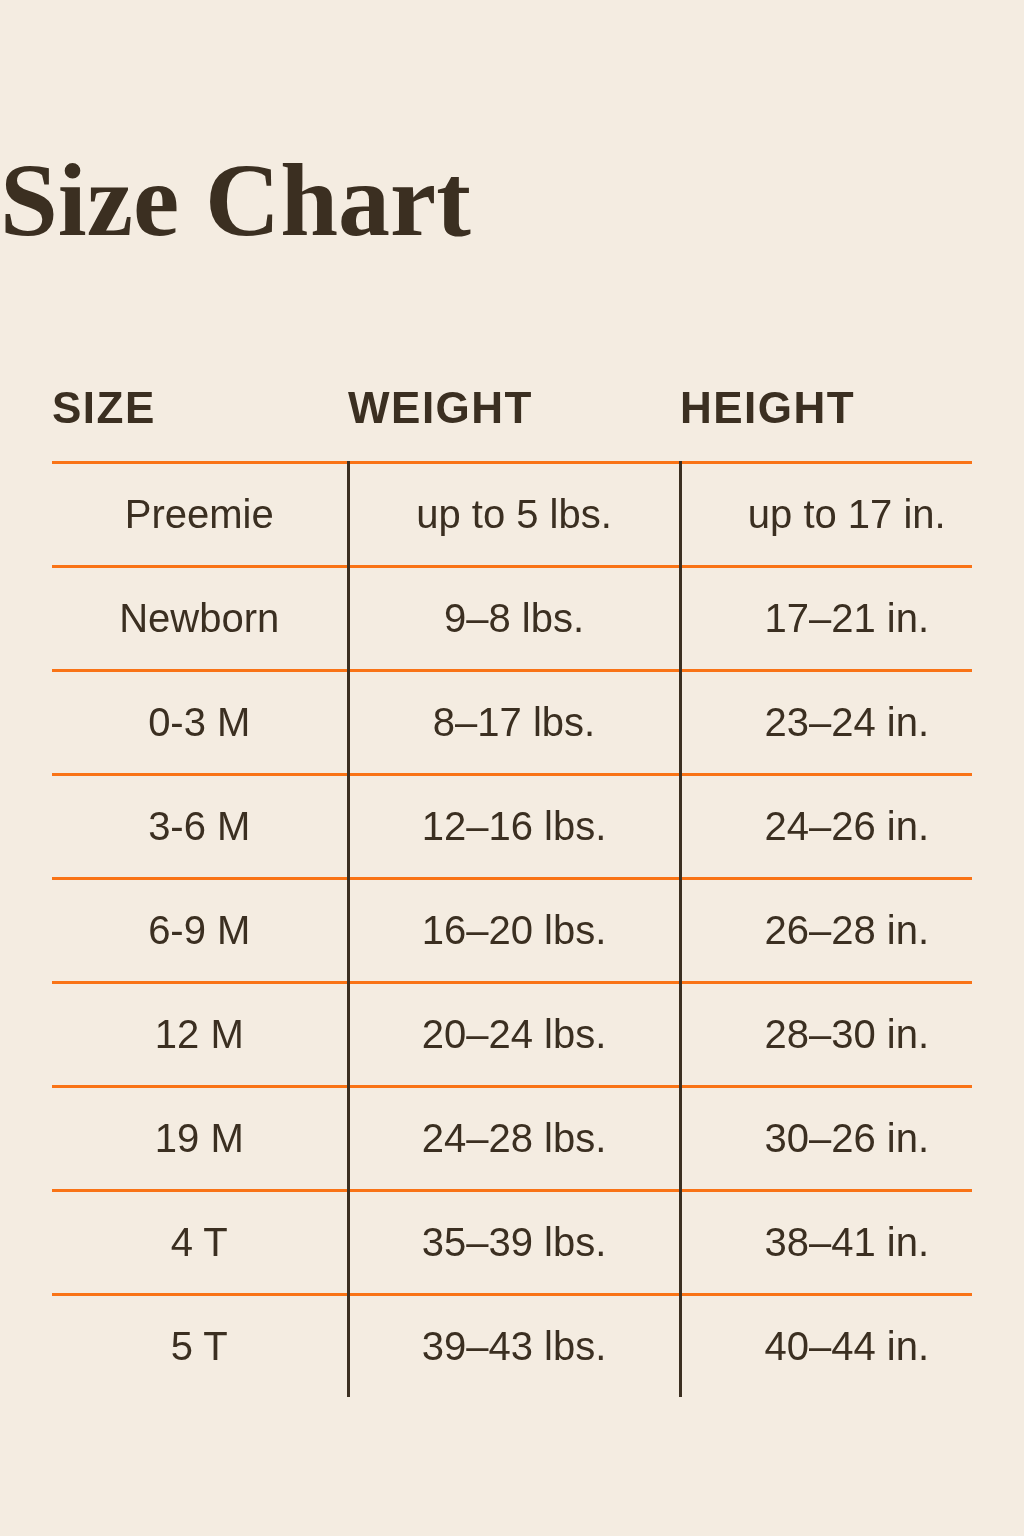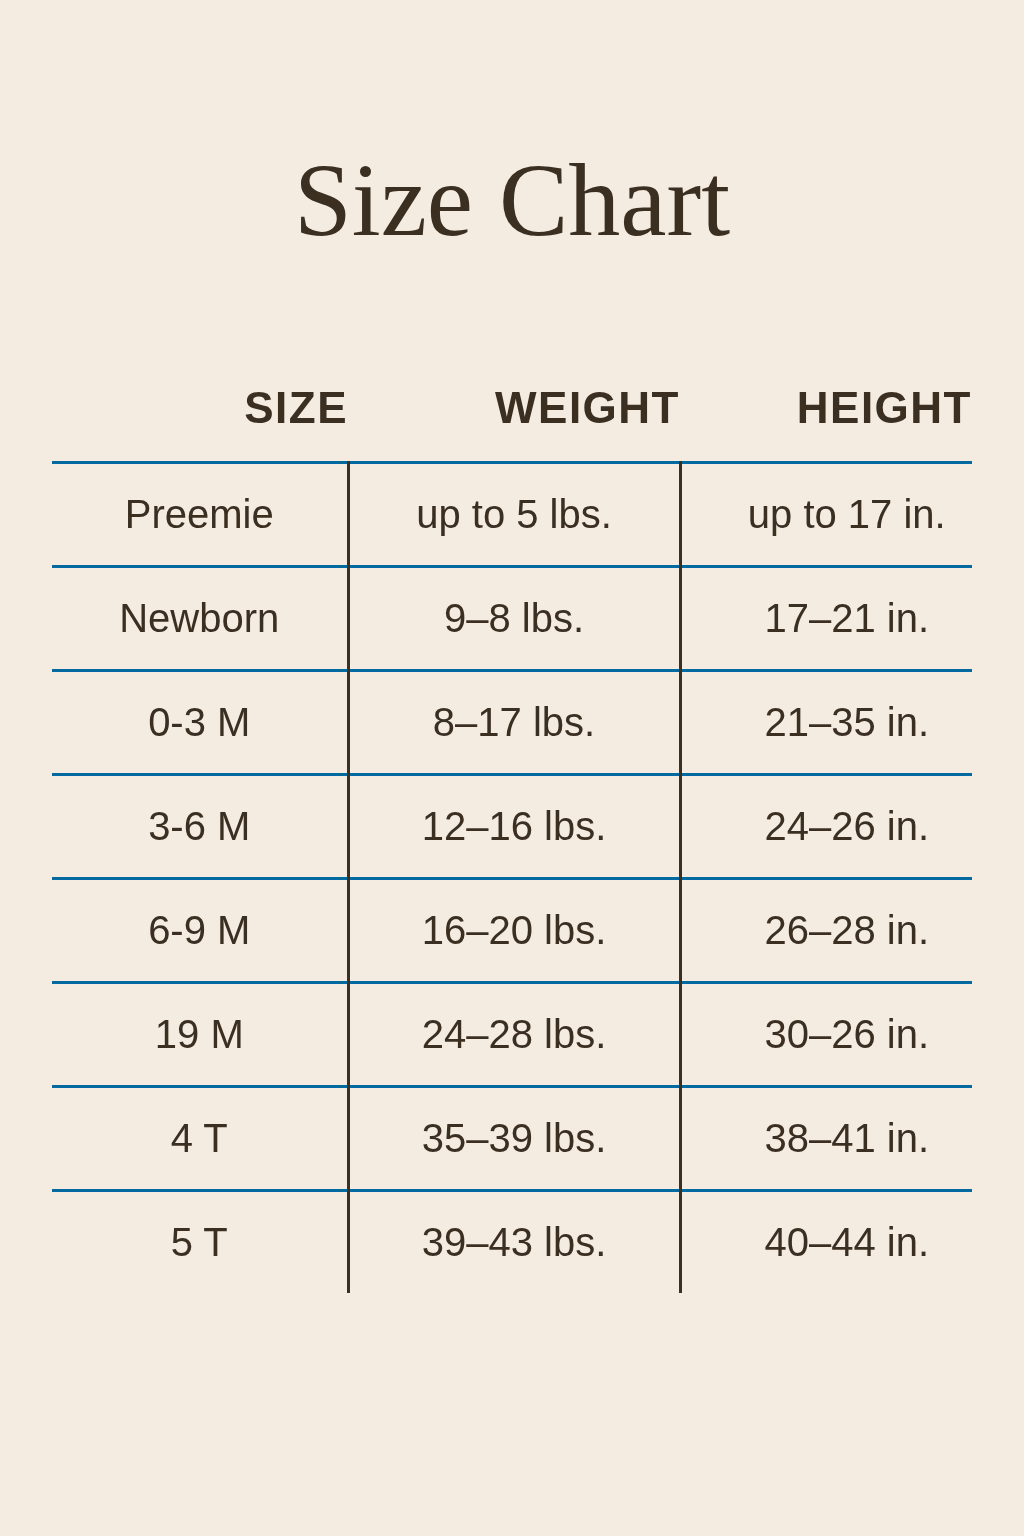--- a/index.html
+++ b/index.html
@@ -15,23 +15,22 @@
     overflow: hidden;
   }
   .page {
     position: relative;
     width: 1024px;
     height: 1536px;
     box-sizing: border-box;
     background: #f4ece1;
   }
   .title {
-    text-align: center;
     font-family: "Liberation Serif", serif;
-    font-weight: 400;
+    font-weight: 700;
     font-size: 104px;
     line-height: 1;
     letter-spacing: 0px;
     color: #3b2f21;
     padding-top: 78px;
   }
   .table-wrap {
     margin: 0 auto;
     padding-top: 62px;
     width: 920px;
@@ -44,31 +43,31 @@
   table.size-chart col.c1 { width: 296px; }
   table.size-chart col.c2 { width: 332px; }
   table.size-chart col.c3 { width: 292px; }
 
   table.size-chart thead th {
     font-size: 44px;
     font-weight: 700;
     letter-spacing: 1.5px;
     color: #3b2f21;
     padding: 0 0 28px 0;
-    text-align: right;
+    text-align: left;
     border: none;
   }
   table.size-chart tbody td {
     font-size: 40px;
     font-weight: 400;
     color: #3b2f21;
     text-align: center;
     height: 101px;
     padding: 0;
-    border-top: 3px solid #0369a1;
+    border-top: 3px solid #f97316;
     border-right: 3px solid #3b2f21;
   }
   table.size-chart tbody td:last-child {
     border-right: none;
     padding-left: 40px;
   }
   table.size-chart tbody tr:last-child td {
     border-bottom: none;
   }
 </style>
@@ -100,31 +99,36 @@
           <td>up to 17 in.</td>
         </tr>
         <tr>
           <td>Newborn</td>
           <td>9–8 lbs.</td>
           <td>17–21 in.</td>
         </tr>
         <tr>
           <td>0-3 M</td>
           <td>8–17 lbs.</td>
-          <td>21–35 in.</td>
+          <td>23–24 in.</td>
         </tr>
         <tr>
           <td>3-6 M</td>
           <td>12–16 lbs.</td>
           <td>24–26 in.</td>
         </tr>
         <tr>
           <td>6-9 M</td>
           <td>16–20 lbs.</td>
           <td>26–28 in.</td>
+        </tr>
+        <tr>
+          <td>12 M</td>
+          <td>20–24 lbs.</td>
+          <td>28–30 in.</td>
         </tr>
         <tr>
           <td>19 M</td>
           <td>24–28 lbs.</td>
           <td>30–26 in.</td>
         </tr>
         <tr>
           <td>4 T</td>
           <td>35–39 lbs.</td>
           <td>38–41 in.</td>

